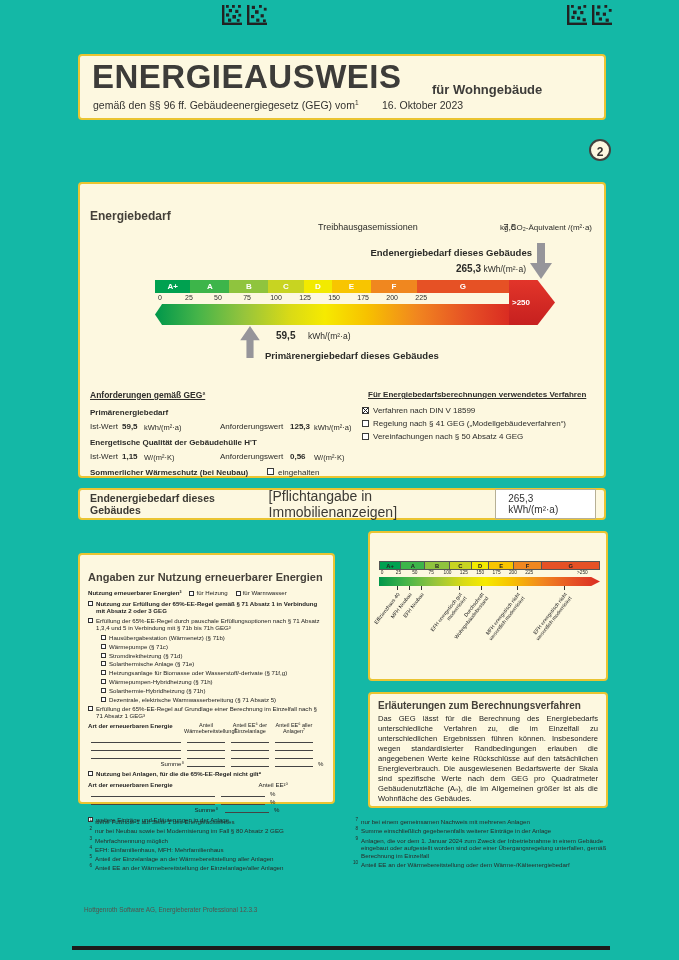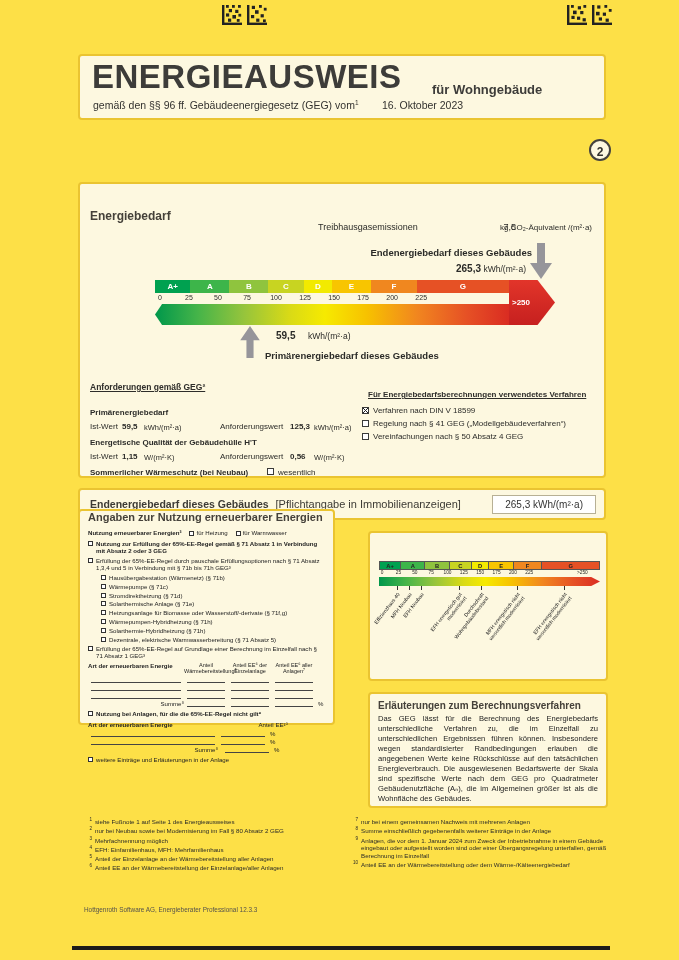--- a/index.html
+++ b/index.html
@@ -1,16 +1,16 @@
 <!DOCTYPE html>
 <html><head>
 <meta charset="utf-8">
 <style>
   html,body{margin:0;padding:0;background:#e9e7e1;}
-  .page{position:relative;width:679px;height:960px;background:#fde047;overflow:hidden;
+  .page{position:relative;width:679px;height:960px;background:#14b8a6;overflow:hidden;
         font-family:"Liberation Sans","DejaVu Sans",sans-serif;color:#2b2b28;}
   sup{font-size:62%;vertical-align:super;line-height:0;}
   .b{font-weight:bold;}
 
   
   .dm{position:absolute;}
 
   
   .box{position:absolute;background:#fdf8e0;border:2.5px solid #eac431;border-radius:4px;box-sizing:border-box;}
   .box-title{font-weight:bold;color:#45413a;font-size:12px;}
@@ -76,25 +76,25 @@
   .small-u{font-size:7.5px;}
   .cb{display:inline-block;width:7px;height:7px;border:1px solid #3a3a38;background:#fff;vertical-align:-1px;box-sizing:border-box;}
   .cb.checked{background:
      linear-gradient(45deg,transparent 42%,#222 42% 58%,transparent 58%),
      linear-gradient(-45deg,transparent 42%,#222 42% 58%,transparent 58%),#fff;}
   .mopt{position:absolute;left:282px;font-size:8px;display:flex;gap:4px;align-items:center;}
 
   
   .fbar{left:78px;top:488px;width:528px;height:32px;display:flex;align-items:center;padding:0 8px 0 10px;}
   .fbar .l1{font-size:10.5px;font-weight:bold;color:#3c3a34;}
-  .fbar .l2{font-size:11px;margin-left:7px;color:#3c3a34;}
+  .fbar .l2{font-size:14px;margin-left:7px;color:#3c3a34;}
   .fbar .vbox{margin-left:auto;background:#fff;border:1px solid #b7b095;font-size:10px;padding:3px 12px;color:#333;}
 
   
-  .renew{left:78px;top:509px;width:257px;height:216px;padding:0 8px;font-size:6.1px;line-height:1.2;color:#222;}
+  .renew{left:78px;top:553px;width:257px;height:251px;padding:16px 8px;font-size:6.1px;line-height:1.2;color:#222;}
   .renew .box-title{font-size:11px;margin-bottom:5px;}
   .rn-row{display:flex;align-items:center;gap:8px;margin-bottom:3px;}
   .rn-row label{display:flex;align-items:center;gap:2px;}
   .rn-item{display:flex;gap:3px;margin-bottom:2.5px;align-items:flex-start;}
   .rn-sub{margin-left:13px;}
   .rn-sub .rn-item{margin-bottom:1.6px;}
   .cbt{display:inline-block;flex:0 0 auto;width:5px;height:5px;border:0.8px solid #333;background:#fff;margin-top:1px;box-sizing:border-box;}
   .rt-head{display:flex;margin:2px 0 1px 0;}
   .rt-head .c1{width:96px;font-weight:bold;}
   .rt-head .c2,.rt-head .c3,.rt-head .c4{width:44px;text-align:center;font-size:5.5px;line-height:1.1;}
@@ -258,40 +258,40 @@
         </div>
     </div>
 
     <svg class="abs arrow-up" width="22" height="32" viewBox="0 0 22 36">
         <path d="M7 36 H15 V16 H22 L11 0 L0 16 H7 Z" fill="#96959a"></path>
       </svg>
     <span class="abs pri-val">59,5</span>
     <span class="abs pri-unit">kWh/(m²·a)</span>
     <span class="abs pri-label">Primärenergiebedarf dieses Gebäudes</span>
 
-    <span class="abs sec-title" style="left:10px;top:198px">Anforderungen gemäß GEG²</span>
+    <span class="abs sec-title" style="left:10px;top:206px">Anforderungen gemäß GEG²</span>
     <span class="abs req-name" style="left:10px;top:224px">Primärenergiebedarf</span>
     <span class="abs" style="left:10px;top:238px;font-size:8px">Ist-Wert</span>
     <span class="abs b" style="left:42px;top:238px;font-size:8px">59,5</span>
     <span class="abs small-u" style="left:64px;top:238.5px">kWh/(m²·a)</span>
     <span class="abs" style="left:140px;top:238px;font-size:8px">Anforderungswert</span>
     <span class="abs b" style="left:210px;top:238px;font-size:8px">125,3</span>
     <span class="abs small-u" style="left:234px;top:238.5px">kWh/(m²·a)</span>
 
     <span class="abs req-name" style="left:10px;top:254px">Energetische Qualität der Gebäudehülle H'T</span>
     <span class="abs" style="left:10px;top:268px;font-size:8px">Ist-Wert</span>
     <span class="abs b" style="left:42px;top:268px;font-size:8px">1,15</span>
     <span class="abs small-u" style="left:64px;top:268.5px">W/(m²·K)</span>
     <span class="abs" style="left:140px;top:268px;font-size:8px">Anforderungswert</span>
     <span class="abs b" style="left:210px;top:268px;font-size:8px">0,56</span>
     <span class="abs small-u" style="left:234px;top:268.5px">W/(m²·K)</span>
 
     <span class="abs req-name" style="left:10px;top:284px">Sommerlicher Wärmeschutz (bei Neubau)</span>
     <span class="abs cb" style="left:187px;top:284px"></span>
-    <span class="abs" style="left:198px;top:284px;font-size:8px">wesentlich</span>
+    <span class="abs" style="left:198px;top:284px;font-size:8px">eingehalten</span>
 
     <span class="abs sec-title" style="left:288px;top:206px;font-size:8px">Für Energiebedarfsberechnungen verwendetes Verfahren</span>
     <span class="mopt" style="top:222px">
         <span class="cb checked"></span>
         <span>Verfahren nach DIN V 18599</span>
       </span>
     <span class="mopt" style="top:235px">
         <span class="cb"></span>
         <span>Regelung nach § 41 GEG („Modellgebäudeverfahren“)</span>
       </span>

